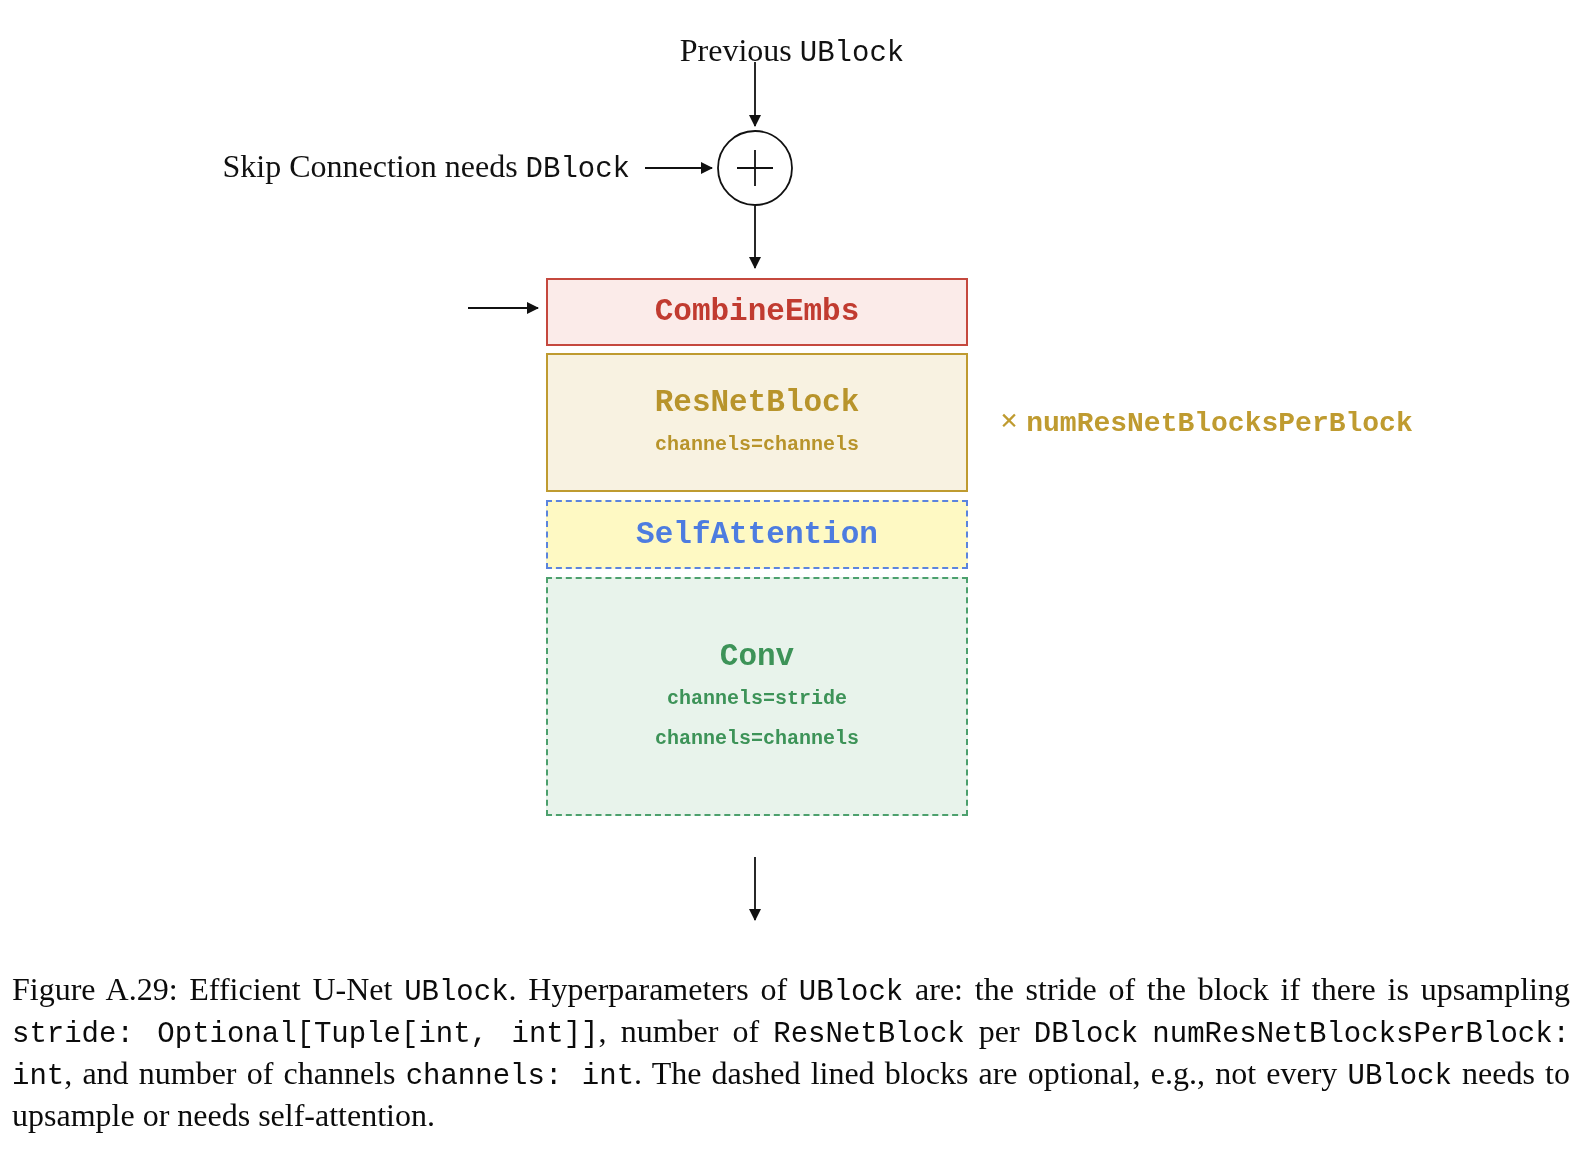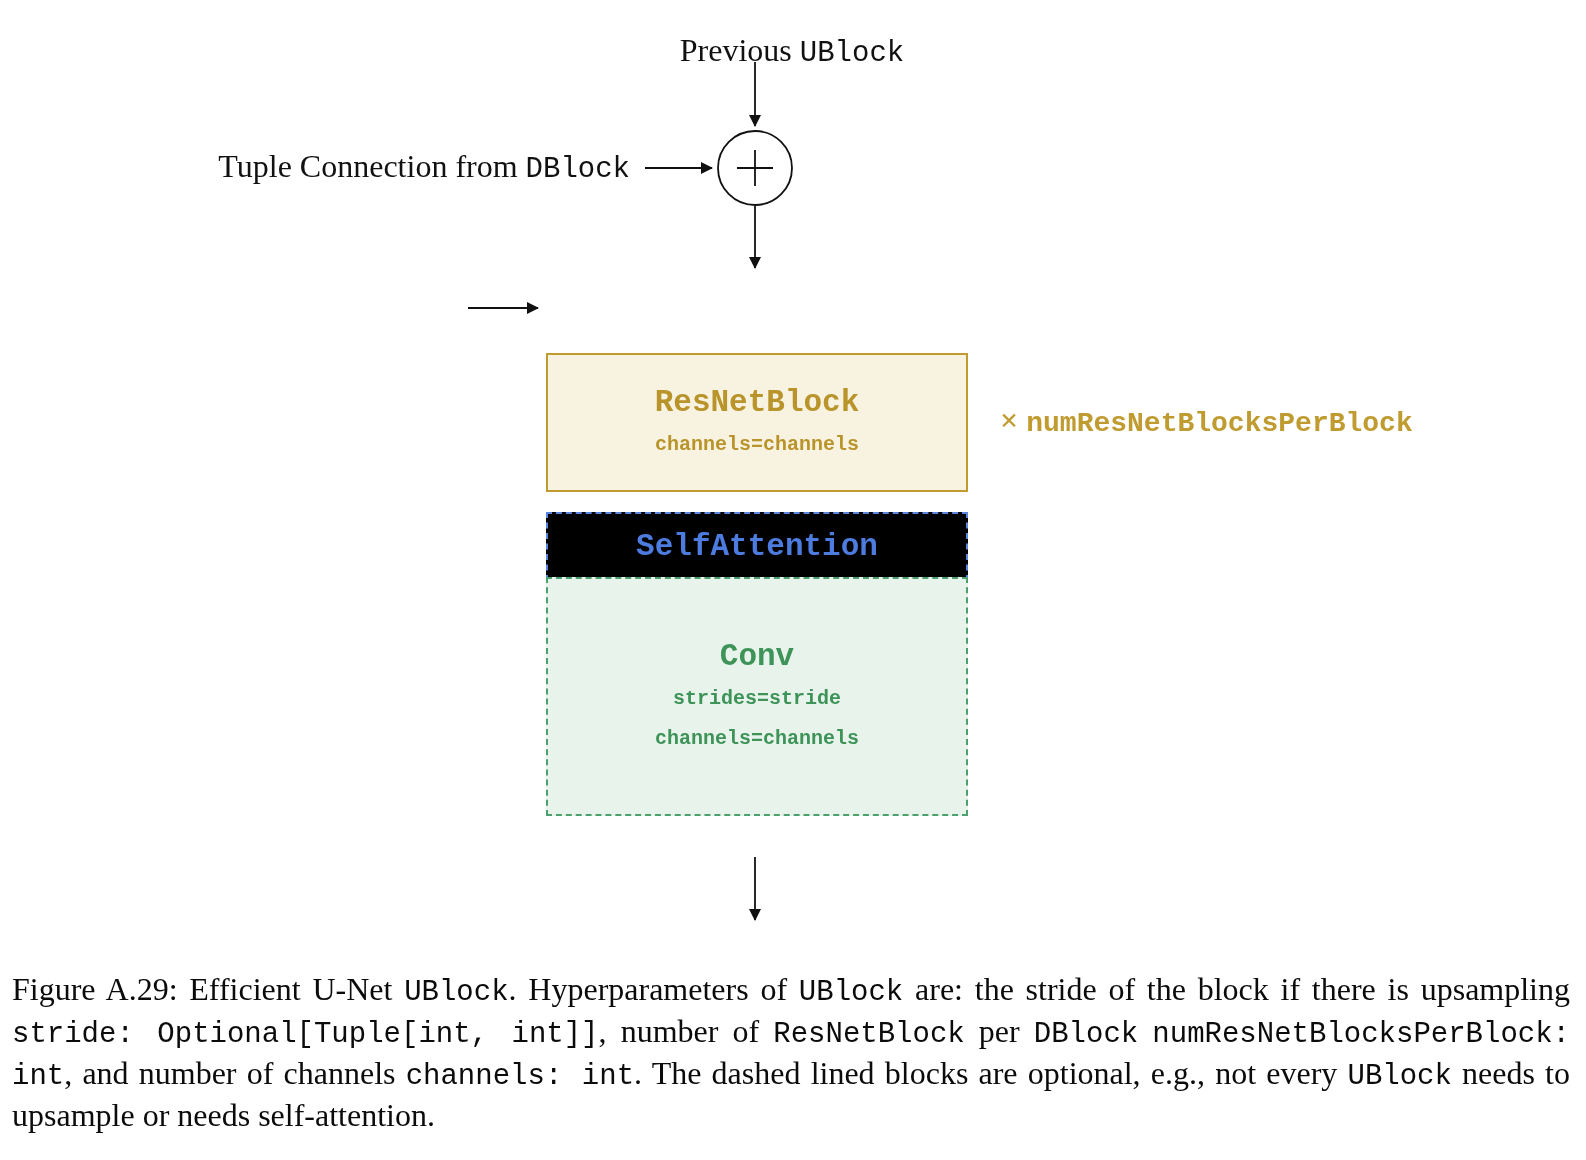--- a/index.html
+++ b/index.html
@@ -84,36 +84,39 @@
       <line x1="755" y1="150" x2="755" y2="186"></line>
     </g>
     <line x1="645" y1="168" x2="712" y2="168" stroke="#111111" stroke-width="1.8" marker-end="url(#ah)"></line>
     <line x1="755" y1="206" x2="755" y2="268" stroke="#111111" stroke-width="1.8" marker-end="url(#ah)"></line>
     <line x1="468" y1="308" x2="538" y2="308" stroke="#111111" stroke-width="1.8" marker-end="url(#ah)"></line>
     <line x1="755" y1="857" x2="755" y2="920" stroke="#111111" stroke-width="1.8" marker-end="url(#ah)"></line>
   </svg>
 
   <div class="label label-previous"><span class="serif">Previous </span><span class="mono">UBlock</span></div>
 
-  <div class="label label-skip"><span class="serif">Tuple Connection from </span><span class="mono">DBlock</span></div>
+  <div class="label label-skip"><span class="serif">Skip Connection needs </span><span class="mono">DBlock</span></div>
 
 
+  <div class="block block-combine" style="border-color: rgb(197, 72, 62); background: rgb(251, 235, 233); color: rgb(193, 59, 48);">
+    <div class="block-title">CombineEmbs</div>
+  </div>
 
   <div class="block block-resnet" style="border-color: rgb(191, 155, 48); background: rgb(248, 242, 225); color: rgb(184, 148, 43);">
     <div class="block-title">ResNetBlock</div>
     <div class="block-param">channels=channels</div>
   </div>
 
   <div class="label label-mult" style="color: rgb(191, 155, 48);"><span class="serif">× </span><span class="mono">numResNetBlocksPerBlock</span></div>
 
-  <div class="block block-selfatt" style="border-color: rgb(91, 132, 222); background: #000000; color: rgb(77, 124, 224); margin-top: 12px;">
+  <div class="block block-selfatt" style="border-color: rgb(91, 132, 222); background: #fef9c3; color: rgb(77, 124, 224);">
     <div class="block-title">SelfAttention</div>
   </div>
 
   <div class="block block-conv" style="border-color: rgb(76, 160, 109); background: rgb(232, 243, 235); color: rgb(61, 147, 88);">
     <div class="block-title">Conv</div>
-    <div class="block-param">strides=stride</div>
+    <div class="block-param">channels=stride</div>
     <div class="block-param">channels=channels</div>
   </div>
 
   <div class="caption"><span class="serif">Figure A.29: Efficient U-Net </span><span class="mono">UBlock</span><span class="serif">. Hyperparameters of </span><span class="mono">UBlock</span><span class="serif"> are: the stride of the block if there is upsampling </span><span class="mono">stride: Optional[Tuple[int, int]]</span><span class="serif">, number of </span><span class="mono">ResNetBlock</span><span class="serif"> per </span><span class="mono">DBlock</span><span class="serif"> </span><span class="mono">numResNetBlocksPerBlock: int</span><span class="serif">, and number of channels </span><span class="mono">channels: int</span><span class="serif">. The dashed lined blocks are optional, e.g., not every </span><span class="mono">UBlock</span><span class="serif"> needs to upsample or needs self-attention.</span></div>
 
 </div>
 
 </body></html>

